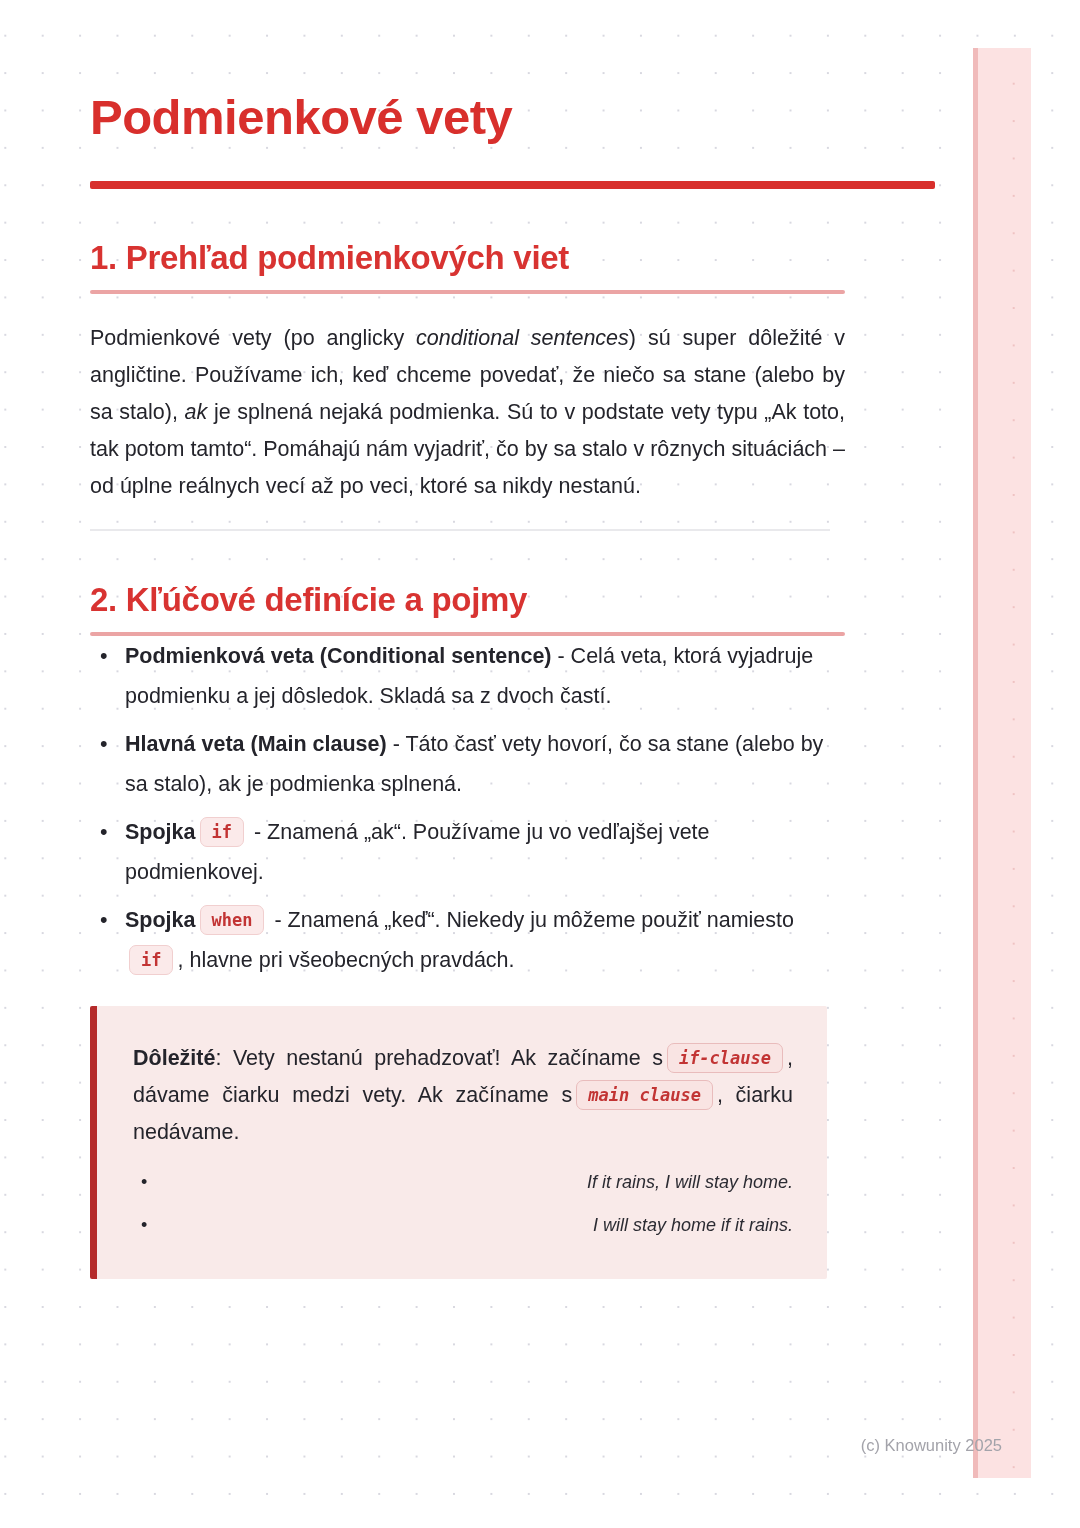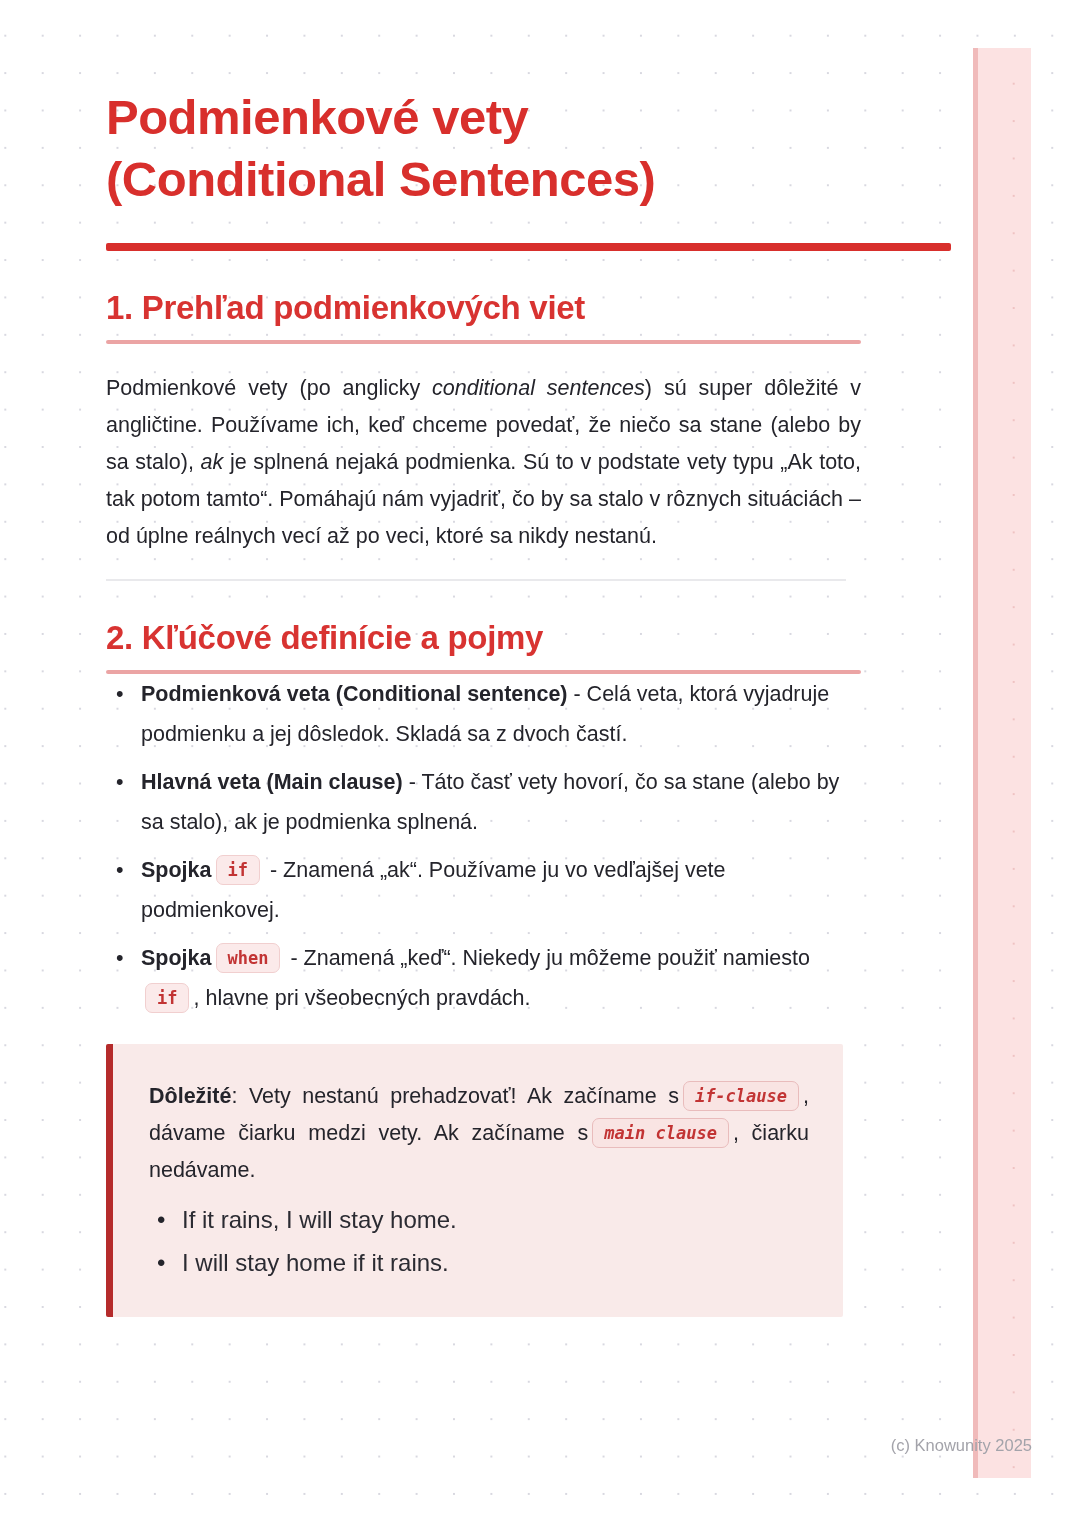--- a/index.html
+++ b/index.html
@@ -28,21 +28,21 @@
     background-color: #fce2e2;
     background-image: radial-gradient(circle, #efc2c2 1.3px, rgba(252,226,226,0) 1.4px);
     background-size: 37.4px 37.4px;
     background-position: 17px 17px;
     border-left: 5px solid #f0baba;
     z-index: 1;
   }
 
   .content {
     position: absolute;
-    left: 106px;
+    left: 90px;
     top: 0;
     width: 845px;
     z-index: 2;
   }
 
   .doc-title {
     margin-top: 86px;
     font-size: 49px;
     line-height: 62px;
     font-weight: bold;
@@ -52,21 +52,21 @@
 
   .title-rule {
     margin-top: 33px;
     width: 845px;
     height: 8px;
     background: #d82f2c;
     border-radius: 2px;
   }
 
   .section-heading {
-    margin-top: 36px;
+    margin-top: 48px;
     font-size: 33px;
     line-height: 42px;
     font-weight: bold;
     color: #d83331;
     letter-spacing: -0.3px;
   }
   .section-heading.second { }
 
   .heading-underline {
     margin-top: 11px;
@@ -159,53 +159,54 @@
     border-color: #e9bcbc;
     font-style: italic;
   }
   ul.callout-examples {
     margin-top: 16px;
     list-style: none;
   }
   ul.callout-examples > li {
     position: relative;
     padding-left: 33px;
-    font-size: 24px;
+    font-size: 18px;
     line-height: 30px;
     margin-bottom: 13px;
+    font-style: italic;
     color: #2b2b32;
+    text-align: right;
   }
   ul.callout-examples > li::before {
     content: "•";
     position: absolute;
     left: 8px;
     top: 0;
     font-style: normal;
     color: #24242b;
   }
 
   .footer-copyright {
     position: absolute;
     top: 1436px;
-    right: 48px;
+    right: 78px;
     font-size: 16.5px;
     color: #a3a3aa;
     z-index: 3;
   }
 </style>
 </head>
 <body>
 
 <div class="edge-stripe"></div>
 
 <div class="content">
 
   <h1 class="doc-title">
     <div>Podmienkové vety</div>
-    <div>(Conditional Sentences)</div>
   </h1>
   <div class="title-rule"></div>
 
   <h2 class="section-heading">1. Prehľad podmienkových viet</h2>
   <div class="heading-underline"></div>
 
   <p class="body-paragraph"><span>Podmienkové vety (po anglicky </span><i>conditional sentences</i><span>) sú super dôležité v angličtine. Používame ich, keď chceme povedať, že niečo sa stane (alebo by sa stalo), </span><i>ak</i><span> je splnená nejaká podmienka. Sú to v podstate vety typu „Ak toto, tak potom tamto“. Pomáhajú nám vyjadriť, čo by sa stalo v rôznych situáciách – od úplne reálnych vecí až po veci, ktoré sa nikdy nestanú.</span></p>
 
   <div class="soft-divider"></div>
 

